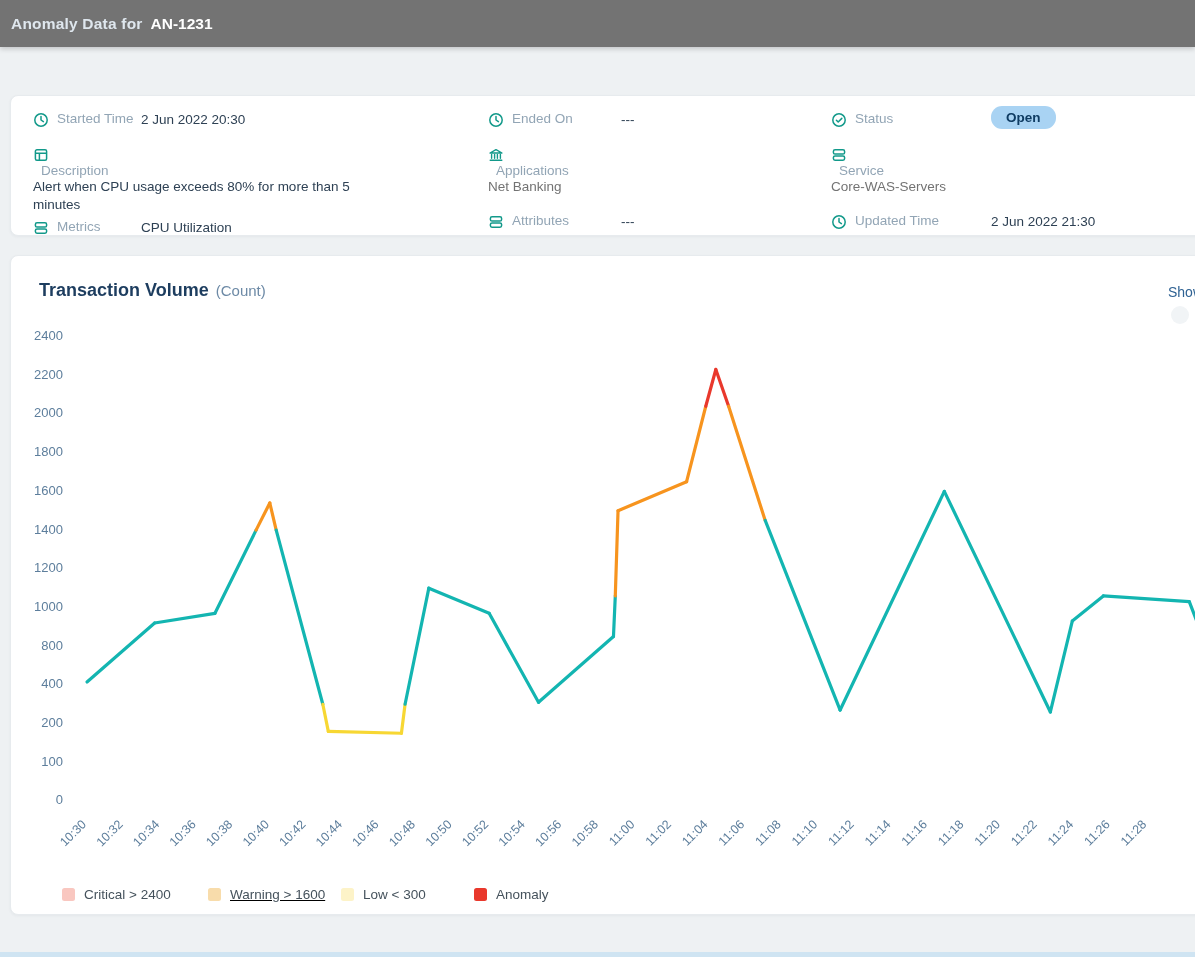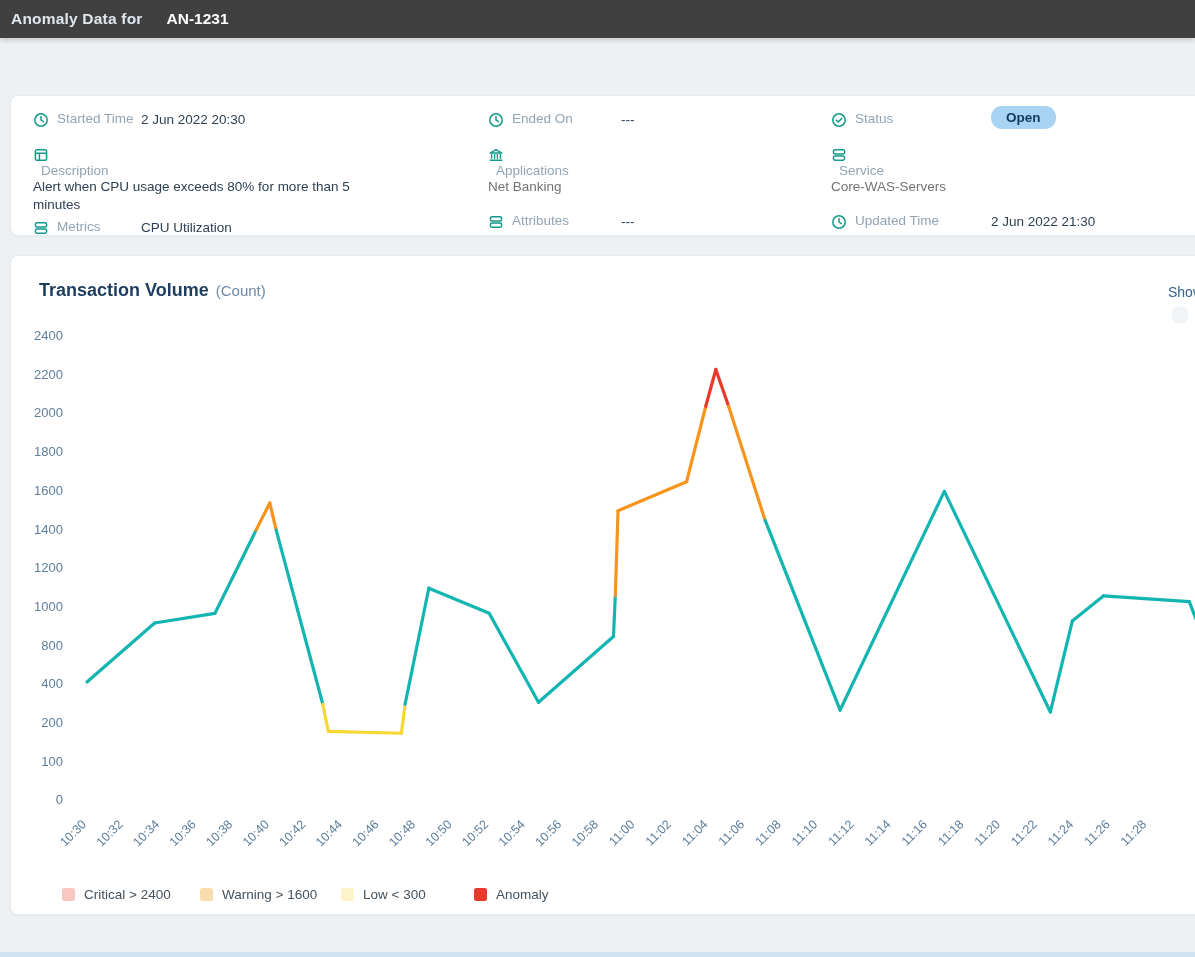--- a/index.html
+++ b/index.html
@@ -1,24 +1,24 @@
 <!DOCTYPE html>
 <html><head>
 <meta charset="utf-8">
 <style>
   * { margin:0; padding:0; box-sizing:border-box; }
   html,body { width:1195px; height:957px; overflow:hidden; position:relative;
     font-family:"Liberation Sans", sans-serif; background:#eef1f3; }
 
   
-  .topbar { position:absolute; left:0; top:0; width:100%; height:38px;
-    background:#404040; display:flex; align-items:center; padding-left:11px;
+  .topbar { position:absolute; left:0; top:0; width:100%; height:47px;
+    background:#737373; display:flex; align-items:center; padding-left:11px;
     box-shadow:0 2px 5px rgba(0,0,0,.18); z-index:5; }
   .topbar .prefix { color:#dfe7ee; font-size:15.5px; font-weight:600; letter-spacing:.2px; }
-  .topbar .anomaly-id { color:#ffffff; font-size:15.5px; font-weight:700; margin-left:24px; }
+  .topbar .anomaly-id { color:#ffffff; font-size:15.5px; font-weight:700; margin-left:8px; }
 
   
   .card { position:absolute; background:#ffffff; border:1px solid #e7ebee;
     border-radius:8px; box-shadow:0 1px 3px rgba(40,60,80,.05); }
   .info-card  { left:10px; top:95px;  width:1250px; height:141px; }
   .chart-card { left:10px; top:255px; width:1250px; height:660px; }
 
   
   .info-col { position:absolute; top:0; }
   .info-col.c1 { left:22px;  width:450px; }
@@ -226,21 +226,21 @@
     <span class="chart-title">Transaction Volume</span>
     <span class="chart-unit">(Count)</span>
   </div>
   <span class="show-label">Show</span>
   <div class="show-toggle-blob"></div>
   <div class="legend" id="legend">
       <div class="legend-item" style="left: 51px;">
         <span class="legend-swatch" style="background: rgb(249, 199, 192);"></span>
         <span class="legend-text">Critical &gt; 2400</span>
       </div>
-      <div class="legend-item" style="left: 189px;">
+      <div class="legend-item" style="left: 197px; text-decoration: underline;">
         <span class="legend-swatch" style="background: rgb(248, 220, 171);"></span>
         <span class="legend-text">Warning &gt; 1600</span>
       </div>
       <div class="legend-item" style="left: 330px;">
         <span class="legend-swatch" style="background: rgb(253, 243, 200);"></span>
         <span class="legend-text">Low &lt; 300</span>
       </div>
       <div class="legend-item" style="left: 463px;">
         <span class="legend-swatch" style="background: rgb(233, 56, 44);"></span>
         <span class="legend-text">Anomaly</span>

